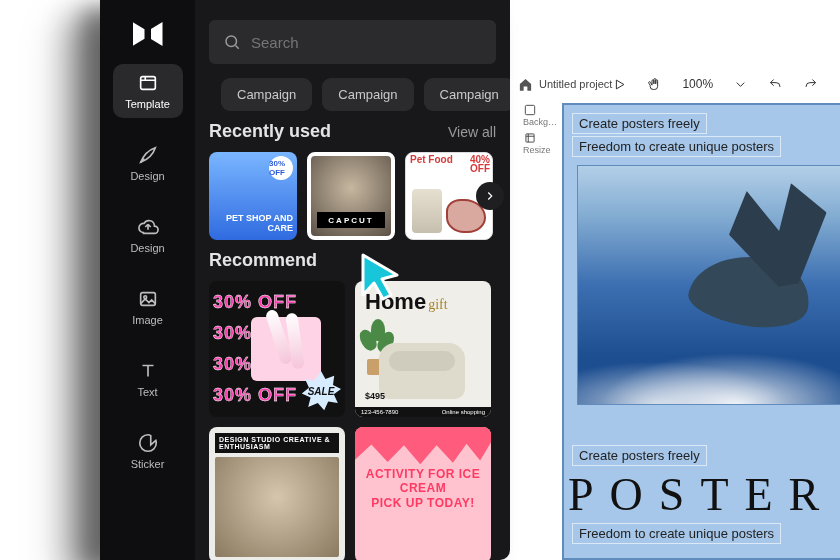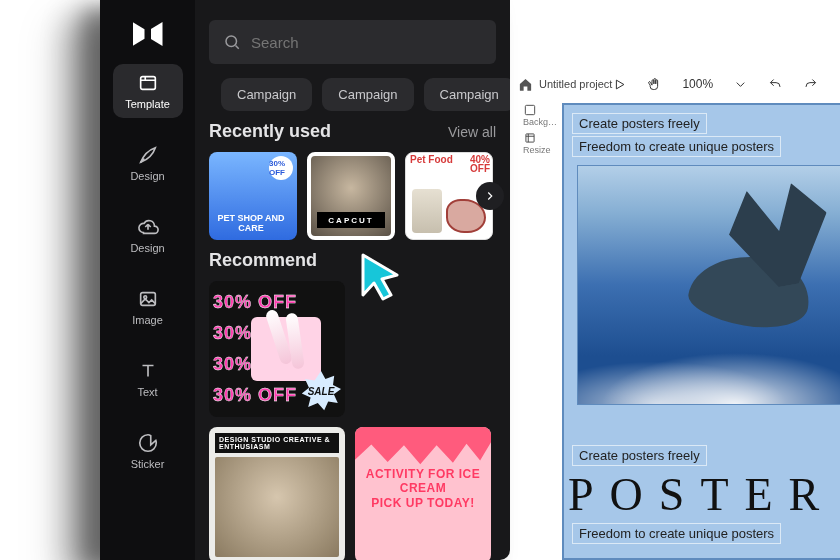--- a/index.html
+++ b/index.html
@@ -50,21 +50,21 @@
 
   .row { display: grid; grid-template-columns: repeat(3, 88px); gap: 10px; position: relative; }
   .row.big { grid-template-columns: repeat(2, 136px); }
   .thumb { width: 88px; height: 88px; border-radius: 8px; overflow: hidden; position: relative; cursor: pointer; font-size: 9px; color: #fff; }
   .thumb.big { width: 136px; height: 136px; }
   .arrow-next { position: absolute; right: -8px; top: 50%; transform: translateY(-50%); width: 28px; height: 28px; border-radius: 50%; background: #1f1f22; display: flex; align-items: center; justify-content: center; cursor: pointer; }
   .arrow-next svg { width: 14px; height: 14px; stroke: #fff; stroke-width: 2; fill: none; }
 
   
   .t-pet { background: linear-gradient(#7ab6ff, #2f6be0); }
-  .t-pet .txt { position: absolute; bottom: 6px; left: 0; right: 4px; font-weight: 800; text-align: center; font-size: 9px; line-height: 1.1; }
+  .t-pet .txt { position: absolute; bottom: 6px; left: 0; right: 4px; font-weight: 800; text-align: right; font-size: 9px; line-height: 1.1; }
   .t-pet .disc { position: absolute; right: 4px; top: 4px; width: 24px; height: 24px; border-radius: 50%; background: #fff; color: #2c5bd9; font-size: 8px; font-weight: 800; display: flex; align-items: center; justify-content: center; }
   .t-group { background: radial-gradient(circle at 50% 40%, #c7b7a0, #5a5146); border: 4px solid #fff; }
   .t-group .bar { position: absolute; bottom: 8px; left: 6px; right: 6px; height: 16px; background: #000; color: #fff; font-size: 8px; font-weight: 800; letter-spacing: 2px; display: flex; align-items: center; justify-content: center; }
   .t-food { background: #fff; border: 1px solid #ddd; }
   .t-food .hdr { position: absolute; top: 2px; left: 4px; color: #d63a3a; font-weight: 800; font-size: 10px; line-height: 1; }
   .t-food .off { position: absolute; top: 2px; right: 2px; color: #d63a3a; font-weight: 900; font-size: 10px; text-align: right; line-height: .9; }
   .t-food .bag { position: absolute; left: 6px; bottom: 6px; width: 30px; height: 44px; background: linear-gradient(#e6e0d2, #c7bfae); border-radius: 4px; }
   .t-food .meat { position: absolute; right: 6px; bottom: 6px; width: 40px; height: 34px; background: #d9a9a0; border: 2px solid #a13f39; border-radius: 40% 60% 50% 50%; }
 
   .t-30 { background: #111; }
@@ -264,20 +264,35 @@
             <span>30% OFF</span>
             <span>30% OFF</span>
             <span>30% OFF</span>
             <span>30% OFF</span>
           </div>
           <div class="box"></div>
             <div class="stick1"></div>
             <div class="stick2"></div>
           <div class="sale">SALE</div>
         </div>
+        <div class="thumb big t-home">
+          <div class="brand"><span>Home</span><span class="gift">gift</span></div>
+          <div class="plant">
+              <div class="leaf l1"></div>
+              <div class="leaf l2"></div>
+              <div class="leaf l3"></div>
+              <div class="pot"></div>
+            </div>
+          <div class="couch"></div>
+          <div class="price">$495</div>
+          <div class="footer">
+              <span>123-456-7890</span>
+              <span>Online shopping</span>
+            </div>
+        </div>
       </div>
       <div class="row big" style="margin-top:10px">
         <div class="thumb big t-studio">
           <div class="cap">DESIGN STUDIO CREATIVE &amp; ENTHUSIASM</div>
           <div class="grp"></div>
         </div>
         <div class="thumb big t-ice">
           <div class="drip"></div>
           <div class="txt"><span>ACTIVITY FOR ICE CREAM</span><br><span>PICK UP TODAY!</span></div>
         </div>

